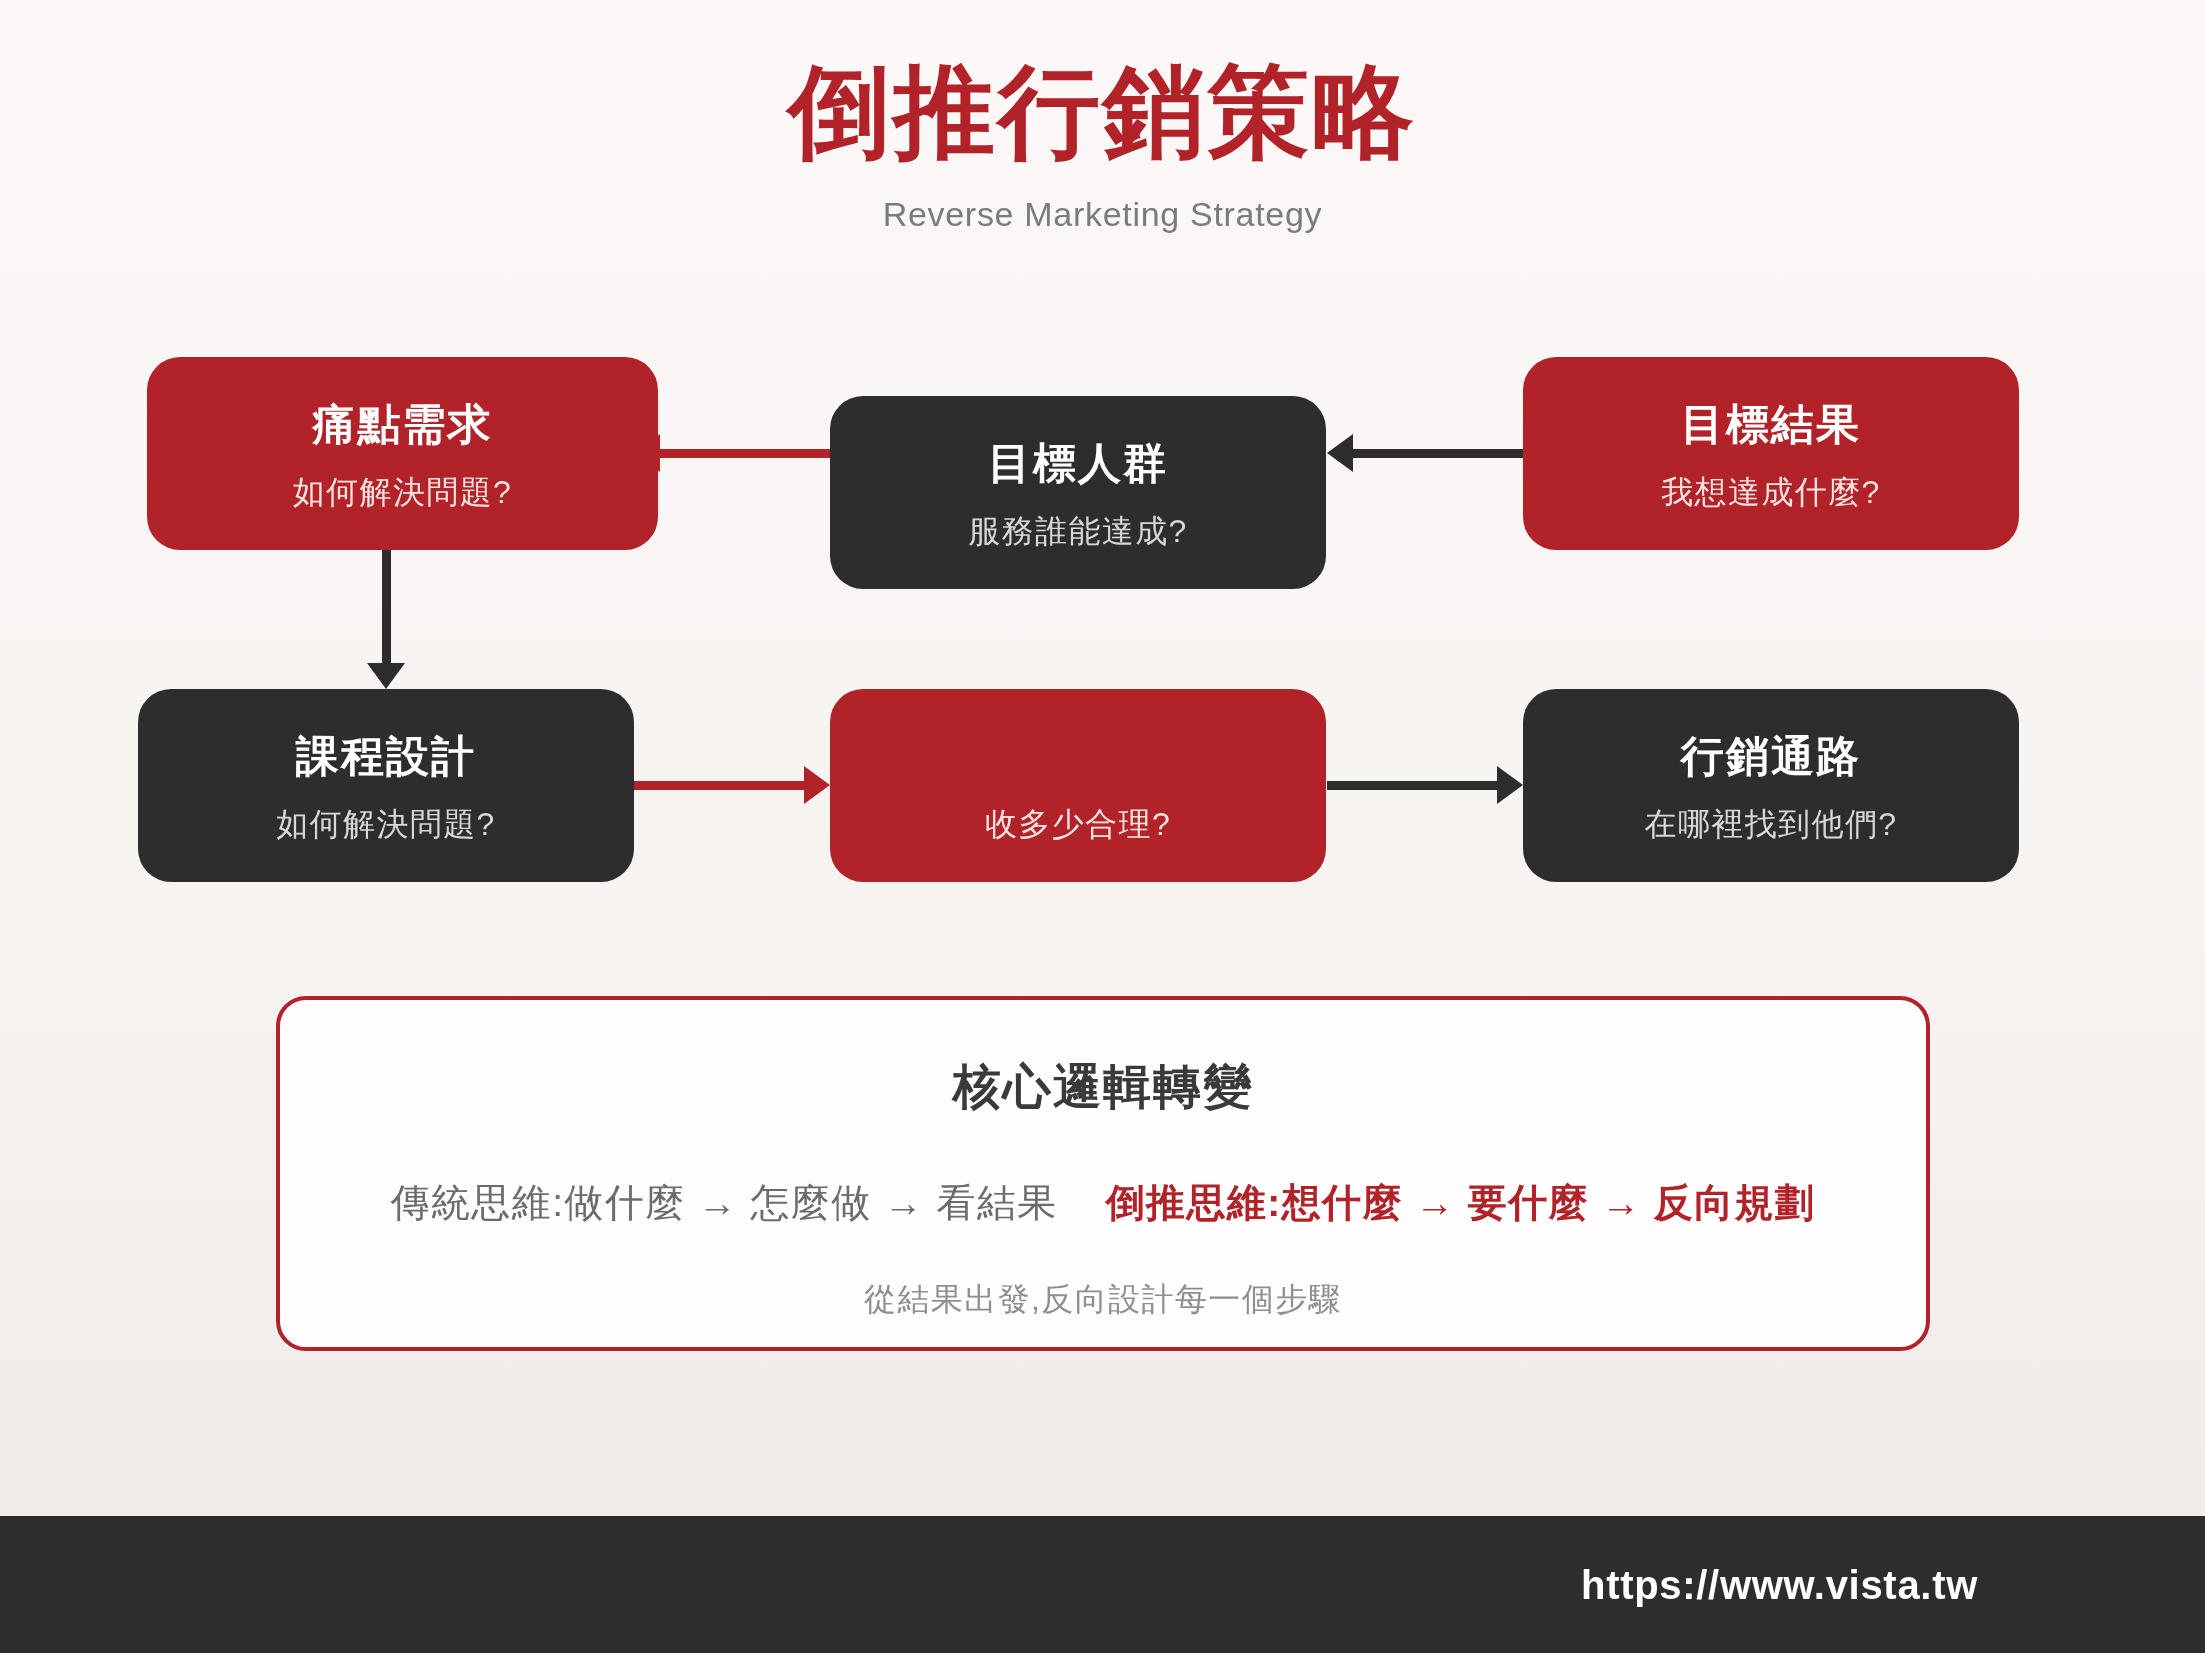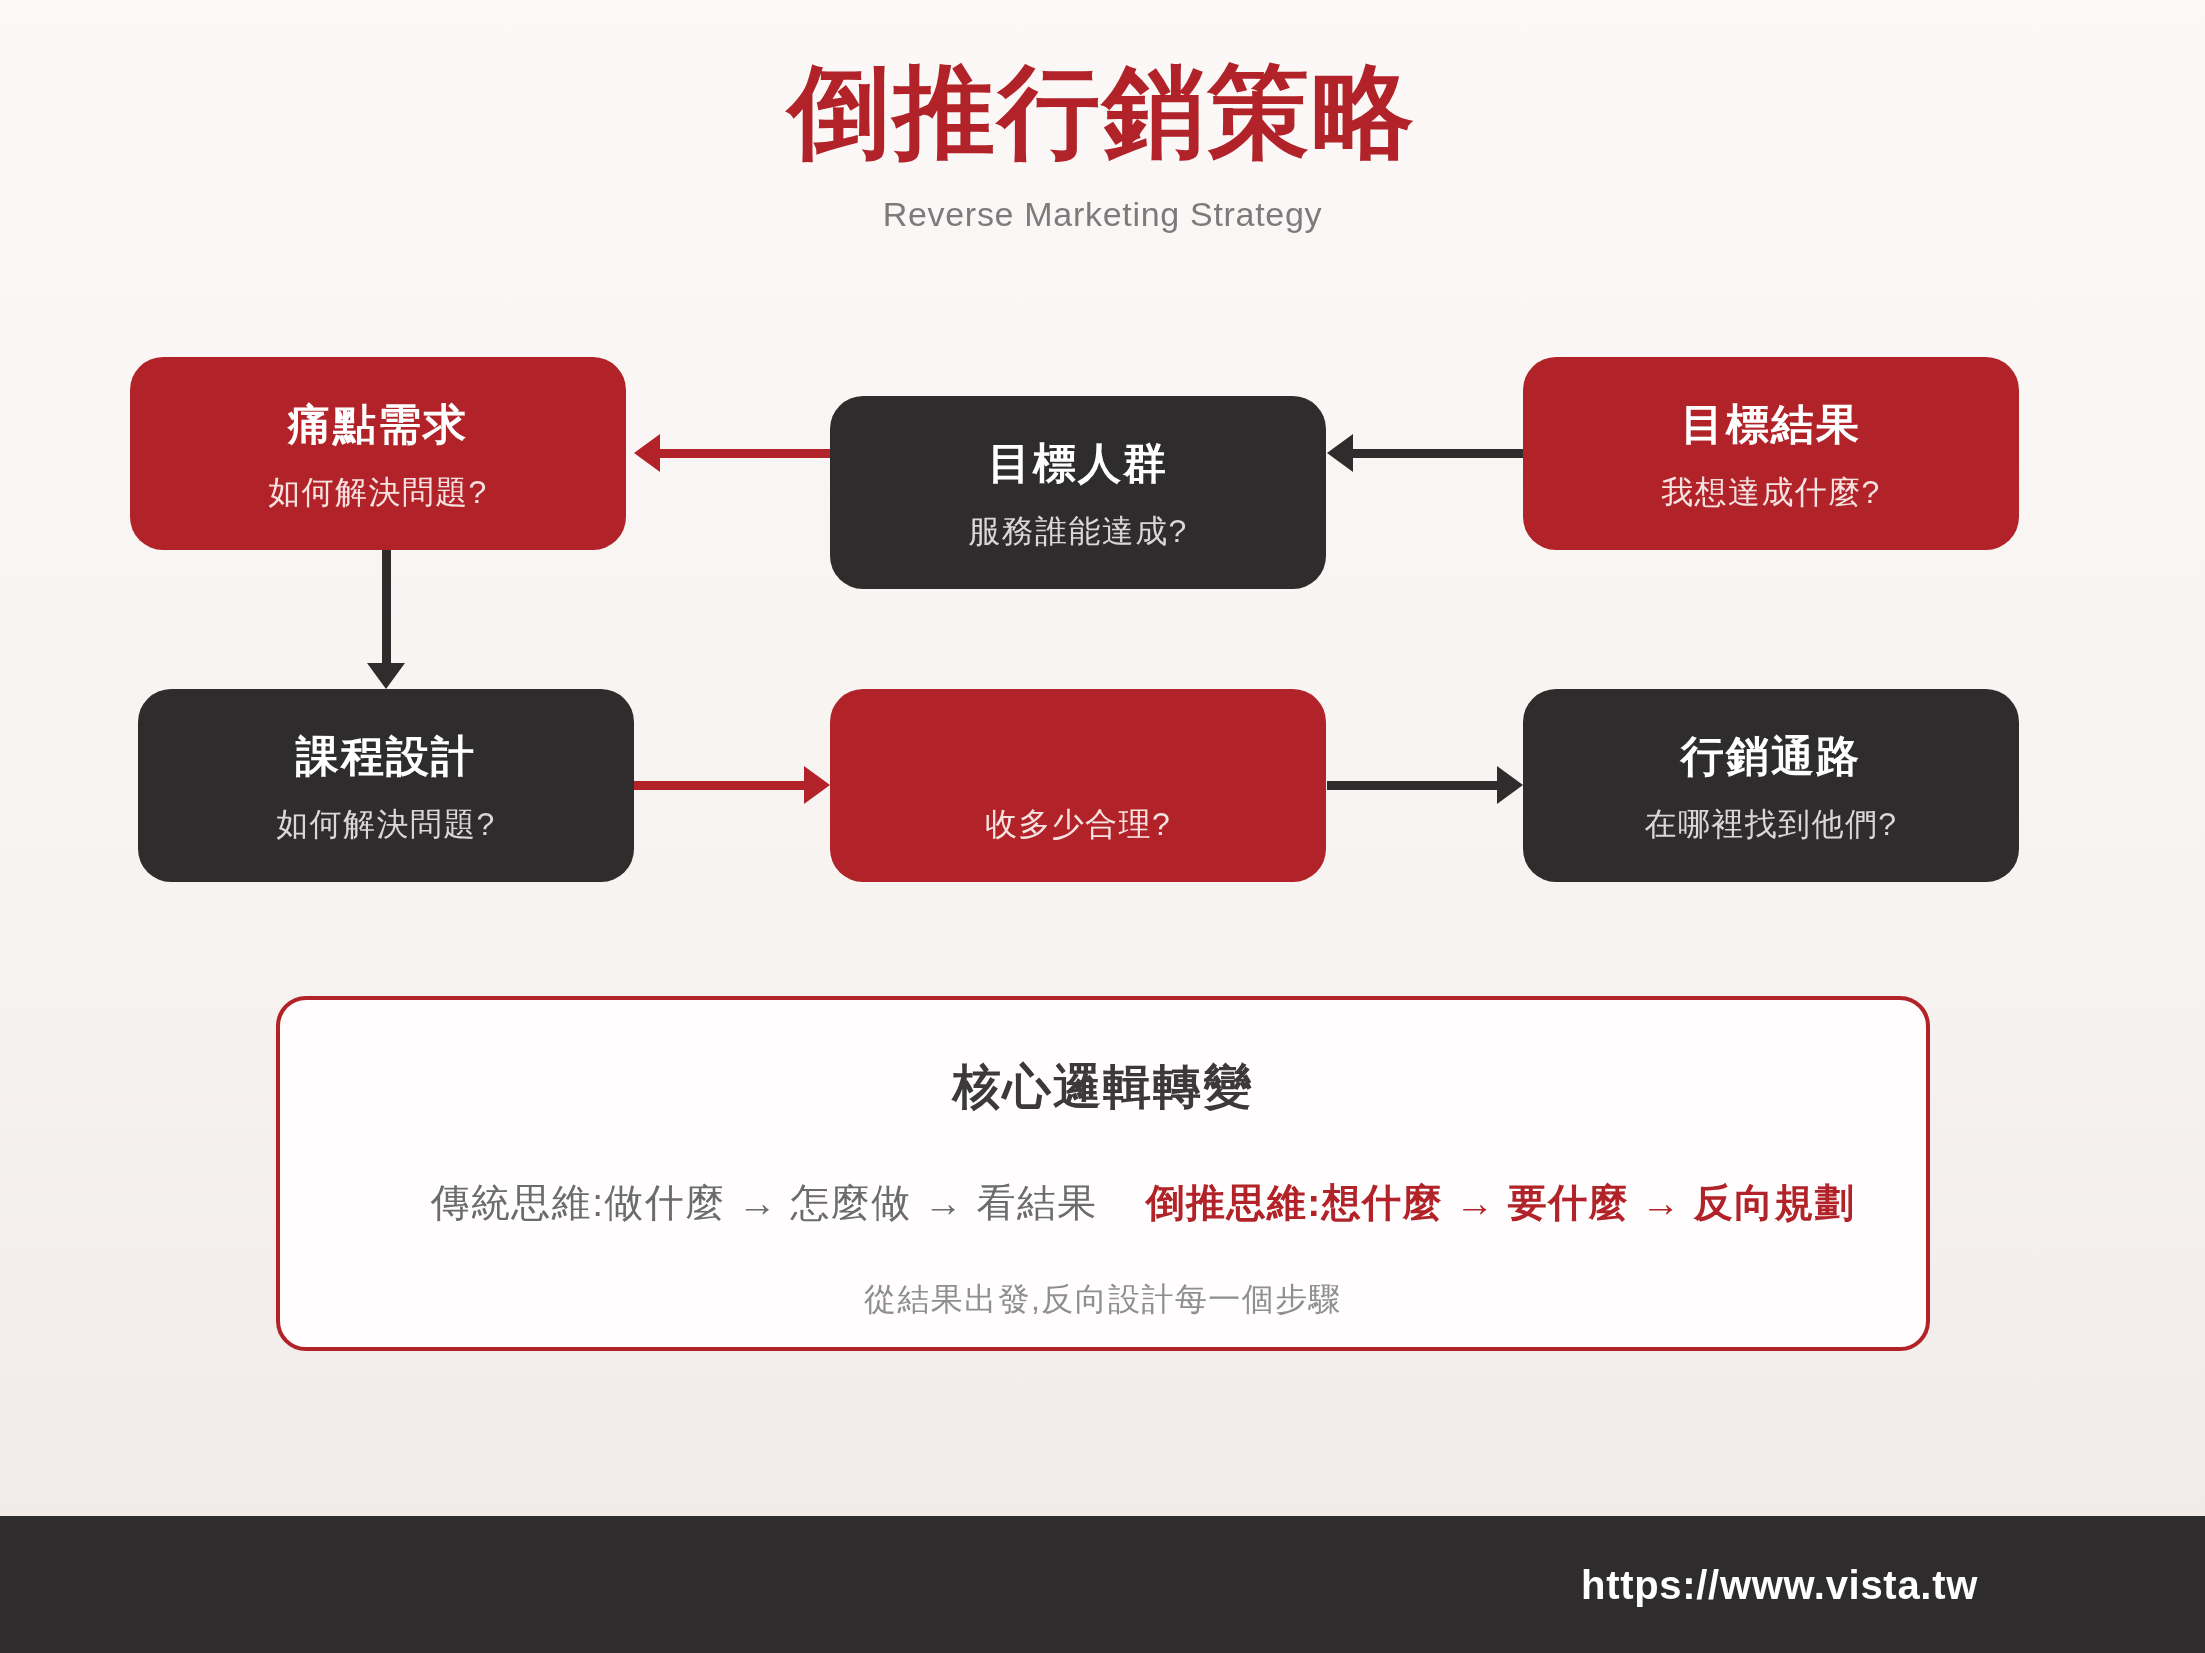--- a/index.html
+++ b/index.html
@@ -77,21 +77,21 @@
     border:4.1px solid #b12328; border-radius:30px;
   }
   .core-title {
     position:absolute; top:59px; left:0; width:100%;
     text-align:center; font-size:48px; line-height:55px;
     font-weight:700; color:#3b3939; letter-spacing:2.1px;
   }
   .core-line {
     position:absolute; top:181px; left:0; width:100%;
     display:flex; justify-content:center; gap:48px;
-    font-size:39px; line-height:44px; letter-spacing:1.4px; white-space:nowrap;margin-left:40px;
+    font-size:39px; line-height:44px; letter-spacing:1.4px; white-space:nowrap;
   }
   .core-line .trad { color:#6c6c6c; font-weight:500; }
   .core-line .rev  { color:#b12328; font-weight:700; }
   .core-note {
     position:absolute; top:281px; left:0; width:100%;
     text-align:center; font-size:32px; line-height:36px;
     color:#8f8f8f; letter-spacing:1.4px;
   }
 
   
@@ -105,21 +105,21 @@
   }
 </style>
 </head>
 <body>
 
 <div class="canvas">
 
   <h1 class="main-title">倒推行銷策略</h1>
   <div class="main-subtitle">Reverse Marketing Strategy</div>
 
-  <div class="node red" style="left:130px; top:357px;">
+  <div class="node red" style="left:147px; top:357px;padding-left:15px;">
     <div class="node-title">痛點需求</div>
     <div class="node-q">如何解決問題?</div>
   </div>
   <div class="node dark" style="left:830px; top:357px;margin-top:39px;">
     <div class="node-title">目標人群</div>
     <div class="node-q">服務誰能達成?</div>
   </div>
   <div class="node red" style="left:1523px; top:357px;">
     <div class="node-title">目標結果</div>
     <div class="node-q">我想達成什麼?</div>

